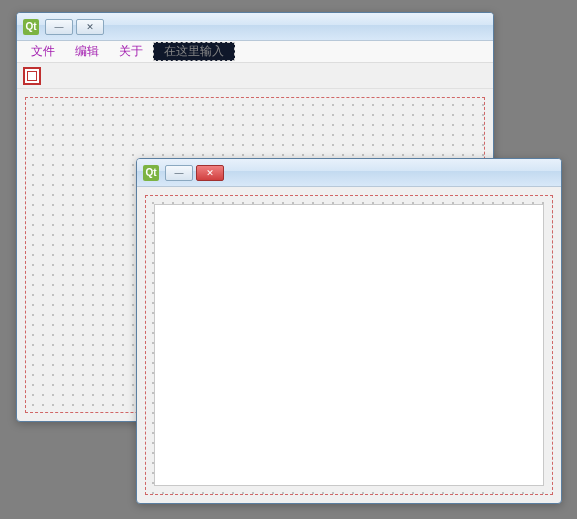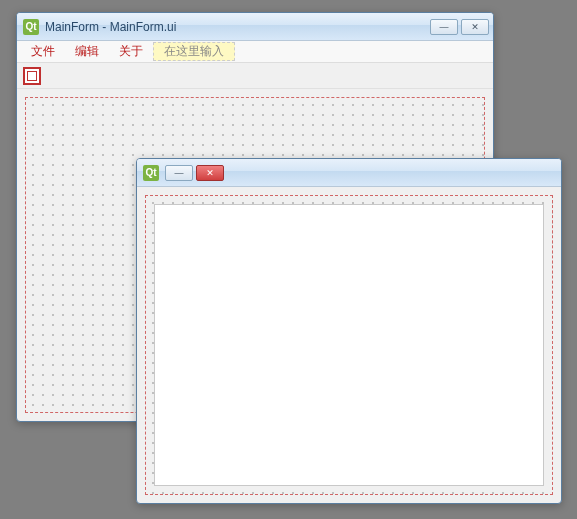--- a/index.html
+++ b/index.html
@@ -70,25 +70,25 @@
       background: #f8f8f8;
       border-bottom: 1px solid #ddd;
       display: flex;
       align-items: stretch;
       padding: 0 4px;
     }
     .menu-item {
       padding: 0 10px;
       display: flex;
       align-items: center;
-      color: #b91c1c;
+      color: #a21caf;
       cursor: pointer;
     }
     .menu-item.placeholder {
-      background: #fef9c3;
+      background: #0f172a;
       color: #888;
       border: 1px dashed #ccc;
       margin: 1px 0;
     }
     .toolbar {
       height: 26px;
       padding: 3px 6px;
       display: flex;
       align-items: center;
       border-bottom: 1px solid #e0e0e0;
@@ -146,21 +146,20 @@
     #win-child { left: 136px; top: 158px; width: 426px; height: 346px; }
     #win-child .client { height: calc(100% - 28px); }
     #win-child .canvas-outer { width: 100%; height: 100%; padding: 8px; }
   </style>
 </head>
 <body>
 
 <div class="window" id="win-main">
   <div class="titlebar">
     <div class="title-icon">Qt</div>
-    <div class="title-text">MainForm - MainForm.ui</div>
     <div class="win-controls">
       <div class="win-btn">—</div>
       <div class="win-btn">✕</div>
     </div>
   </div>
   <div class="menubar">
     <div class="menu-item">文件</div>
     <div class="menu-item">编辑</div>
     <div class="menu-item">关于</div>
     <div class="menu-item placeholder">在这里输入</div>

